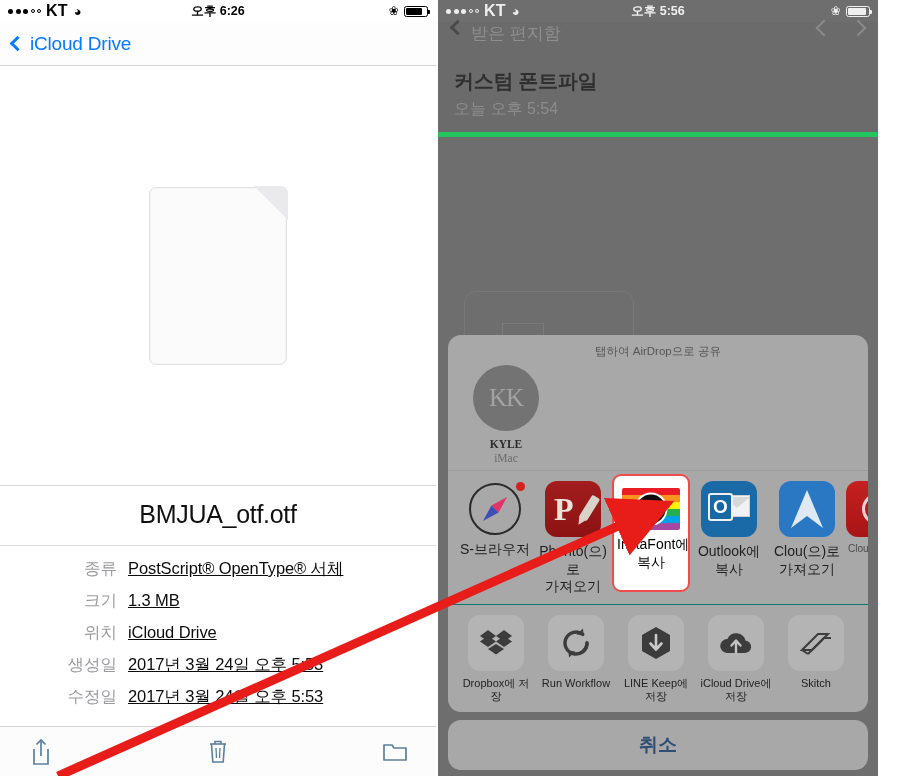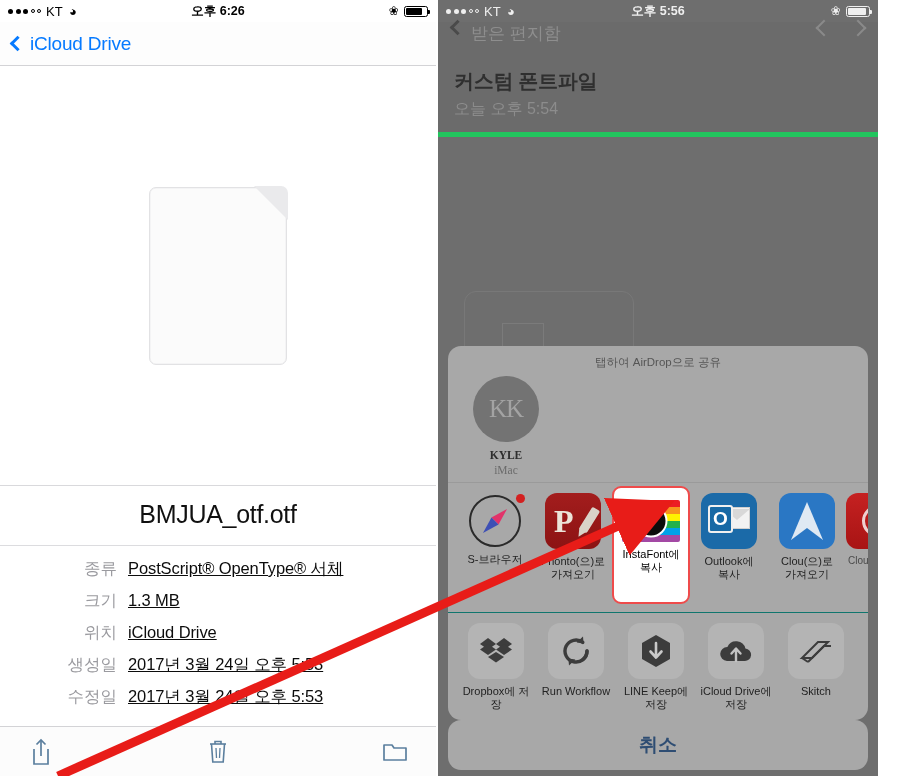--- a/index.html
+++ b/index.html
@@ -21,21 +21,21 @@
   }
   .statusbar {
     height: 22px; display: flex; align-items: center;
     padding: 0 8px; font-size: 12px; font-weight: bold; color: #000;
     position: relative; flex: 0 0 22px;
   }
   .sb-left { display: flex; align-items: center; gap: 3px; }
   .dots { display: flex; gap: 2.5px; align-items: center; }
   .dot { width: 5px; height: 5px; border-radius: 50%; background: #000; }
   .dot.hollow { background: transparent; border: 1px solid #000; width: 4px; height: 4px; }
-  .carrier { font-size: 13px; font-weight: normal; letter-spacing: .2px; margin-left:2px;}
+  .carrier { font-size: 16px; font-weight: bold; letter-spacing: .2px; margin-left:2px;}
   .wifi-ic { margin-left: 3px; font-size: 13px; line-height: 1; }
   .sb-center {
     position: absolute; left: 0; right: 0; text-align: center;
     font-size: 12.5px; font-weight: bold; pointer-events: none;
   }
   .sb-right {
     margin-left: auto; display: flex; align-items: center; gap: 5px;
     position: relative; z-index: 2;
   }
   .bt-ic { font-size: 12px; line-height: 1; }
@@ -132,21 +132,21 @@
     position: absolute; left: 26px; top: 154px;
     width: 170px; height: 104px; border: 1.5px solid #787878; border-radius: 12px;
   }
   .ghost-file {
     position: absolute; left: 64px; top: 186px; width: 42px; height: 34px;
     border: 1.5px solid #7b7b7b;
   }
 
   .sheet {
     position: absolute; left: 10px; right: 10px; bottom: 6px;
-    display: flex; flex-direction: column; 
+    display: flex; flex-direction: column; gap: 8px;
   }
   .sheet-card {
     background: #a8a8a8; border-radius: 13px; overflow: hidden;
   }
   .airdrop {
     padding: 6px 0 4px; position: relative; border-bottom: 1px solid #9a9a9a;
   }
   .airdrop-title { text-align: center; font-size: 11.5px; color: #555; padding: 3px 0 6px; }
   .ad-person { width: 96px; text-align: center; margin-left: 10px; font-family: Liberation Serif, serif; }
   .ad-avatar {
@@ -162,21 +162,21 @@
   }
   .row-actions { border-top: 1px solid #0f766e; }
   .app-cell {
     width: 78px; flex: 0 0 78px; text-align: center; position: relative;
   }
   .app-ico {
     width: 56px; height: 56px; margin: 0 auto 6px; border-radius: 12px;
     position: relative; overflow: hidden;
   }
   .app-label {
-    font-size: 11px; color: #1f1f1f; line-height: 1.25; padding: 0 3px;
+    font-size: 14px; color: #1f1f1f; line-height: 1.25; padding: 0 3px;
     word-break: keep-all;
   }
   .app-cell.highlight {
     background: #fff; border: 2px solid #ef4b4b; border-radius: 9px;
     padding: 6px 0 6px; margin-top: -7px; z-index: 4; height: 118px;
   }
   .app-cell.highlight .app-label { color: #000; }
 
   
   .ico-safari {

